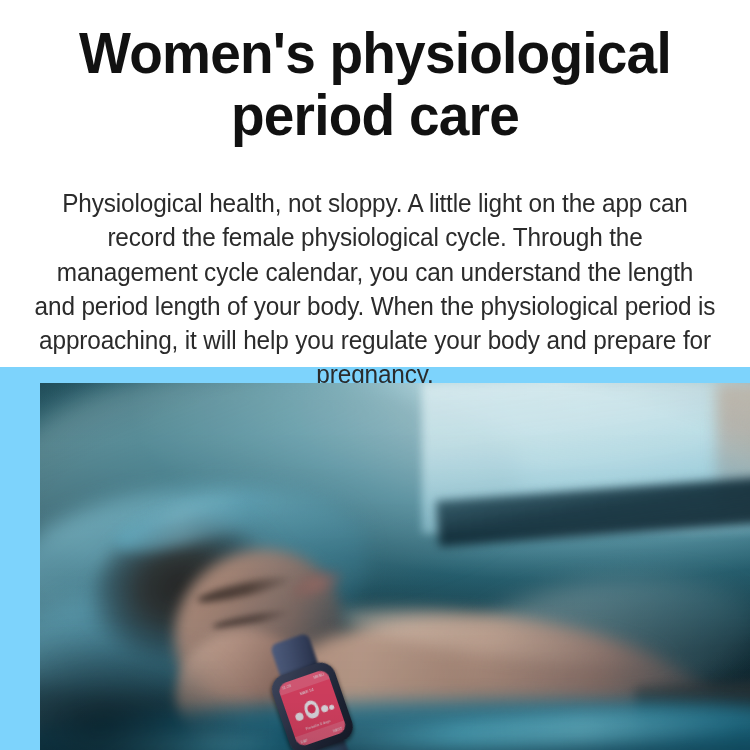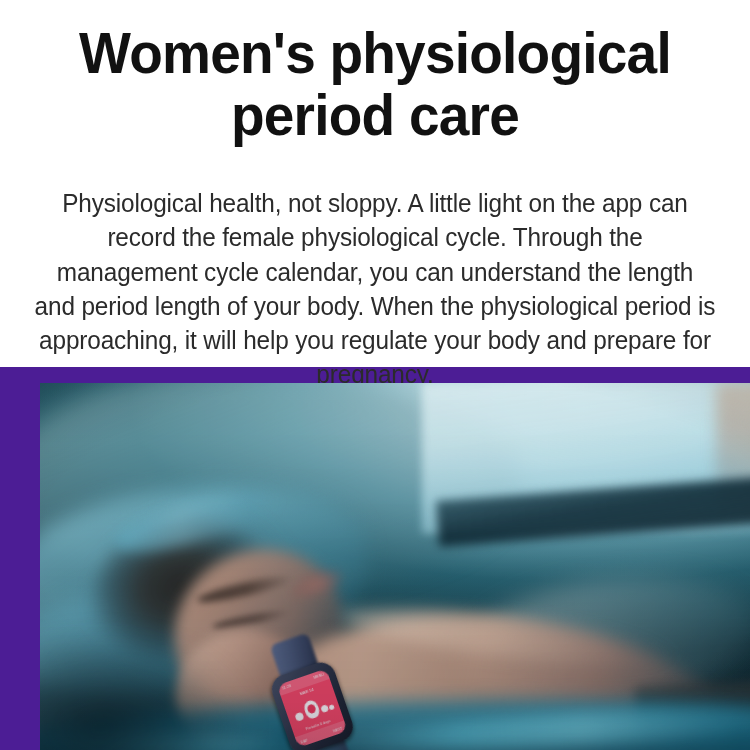--- a/index.html
+++ b/index.html
@@ -11,21 +11,21 @@
   body {
     font-family: "Liberation Sans", "DejaVu Sans", sans-serif;
     -webkit-font-smoothing: antialiased;
   }
 
   #page {
     position: relative;
     width: 750px;
     height: 750px;
     overflow: hidden;
-    background: #4c1d95;
+    background: #7dd3fc;
   }
 
   
   .text-panel {
     position: absolute;
     left: 0;
     top: 0;
     width: 750px;
     height: 367px;
     background: #ffffff;

